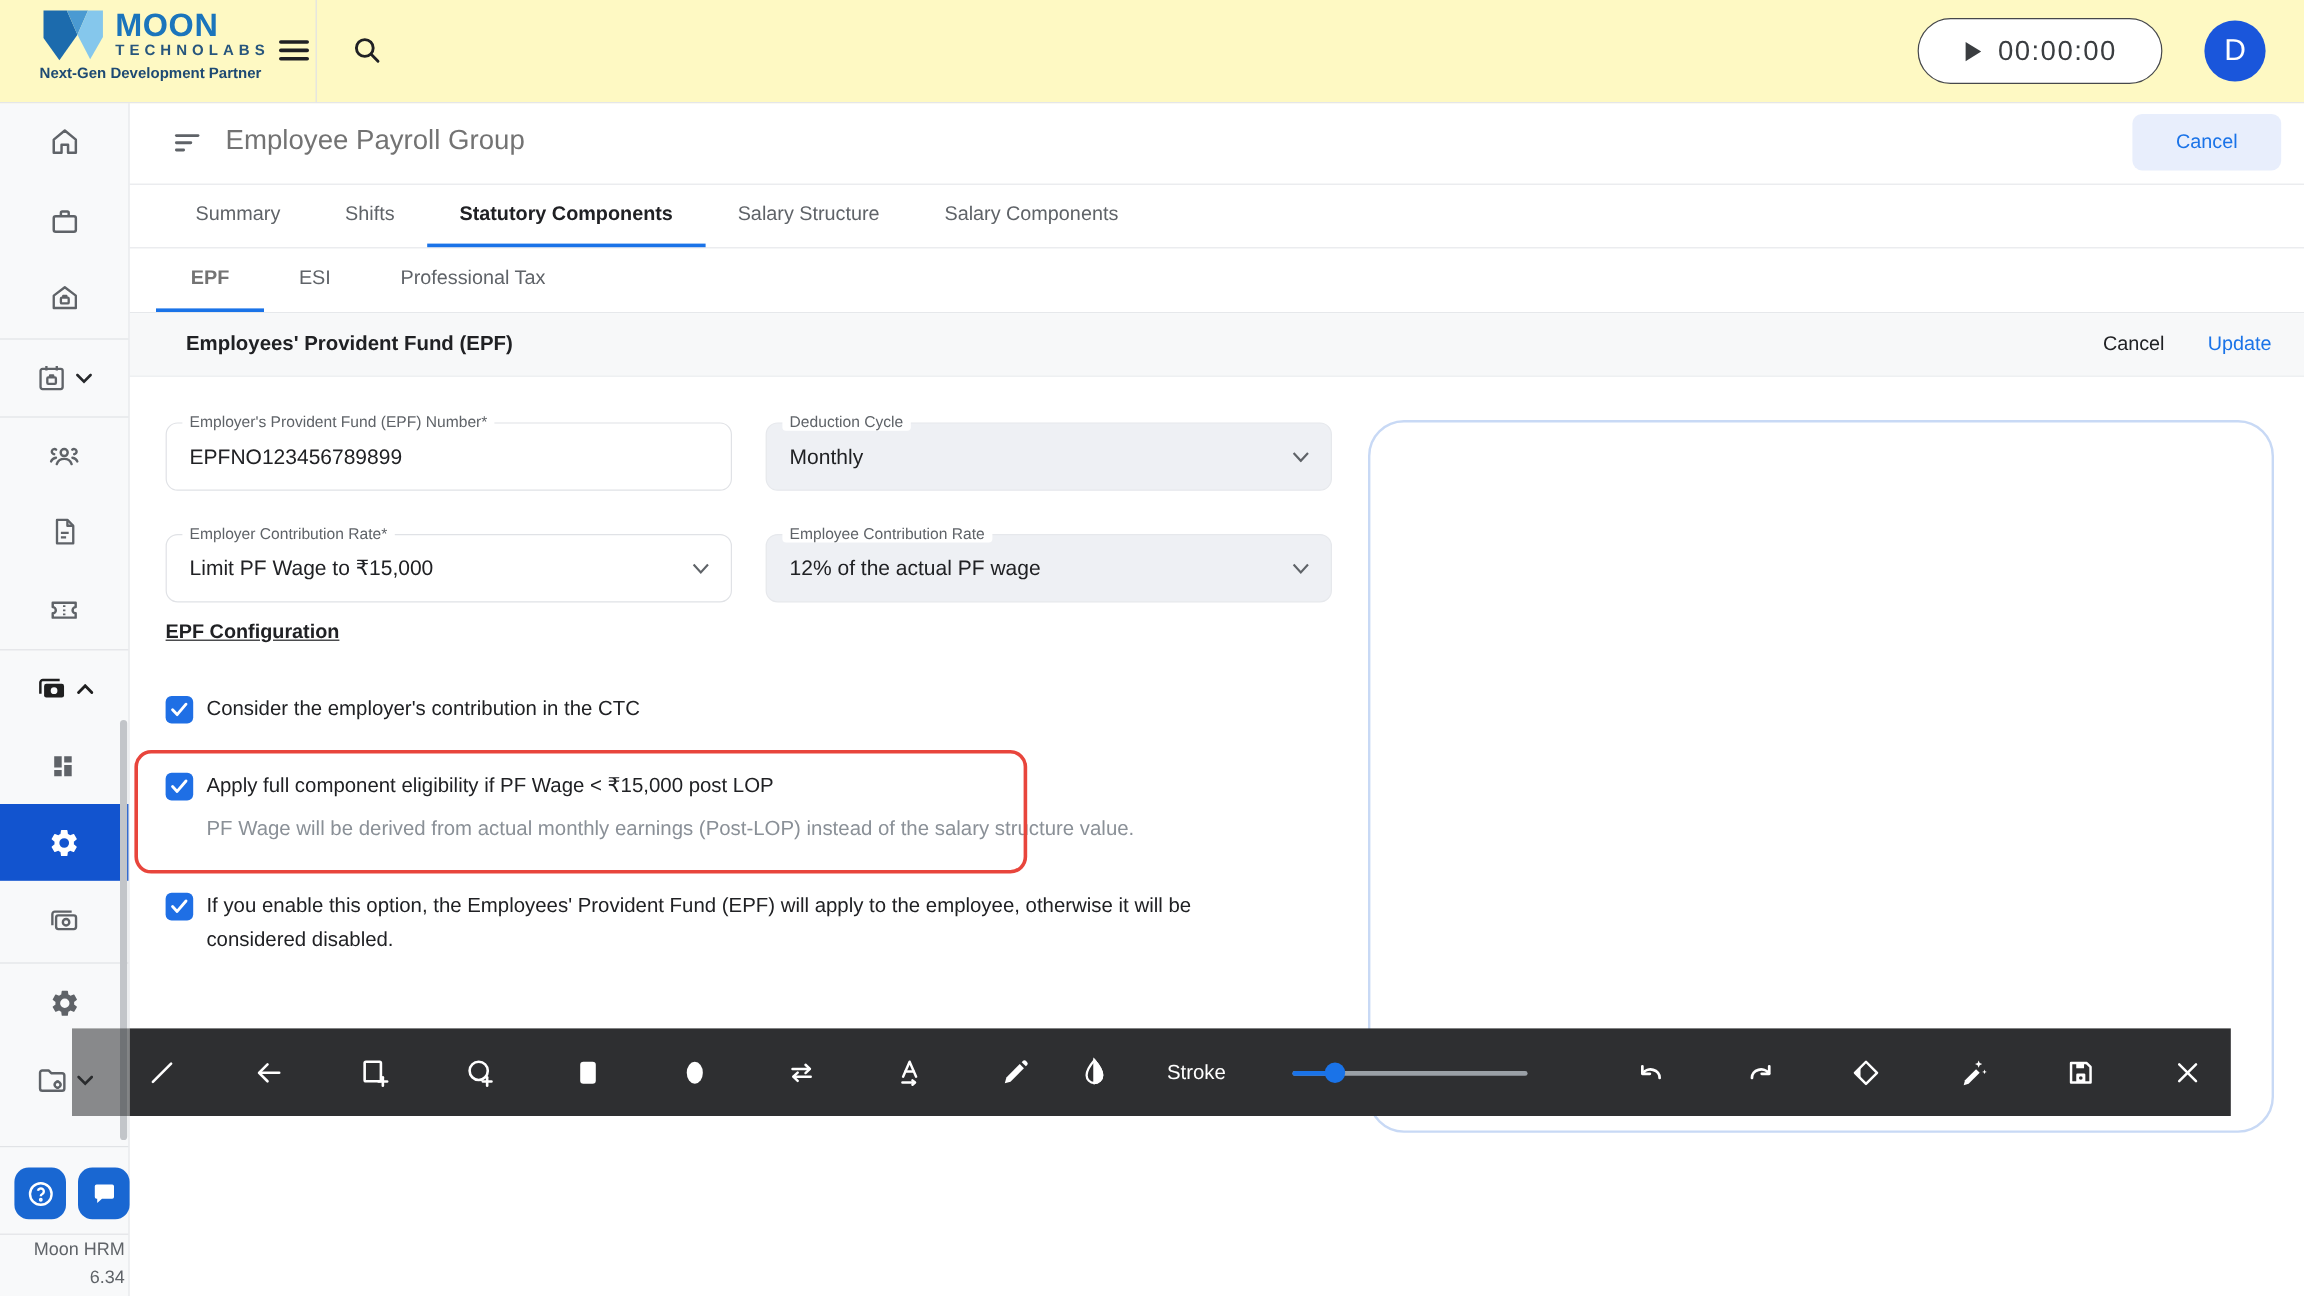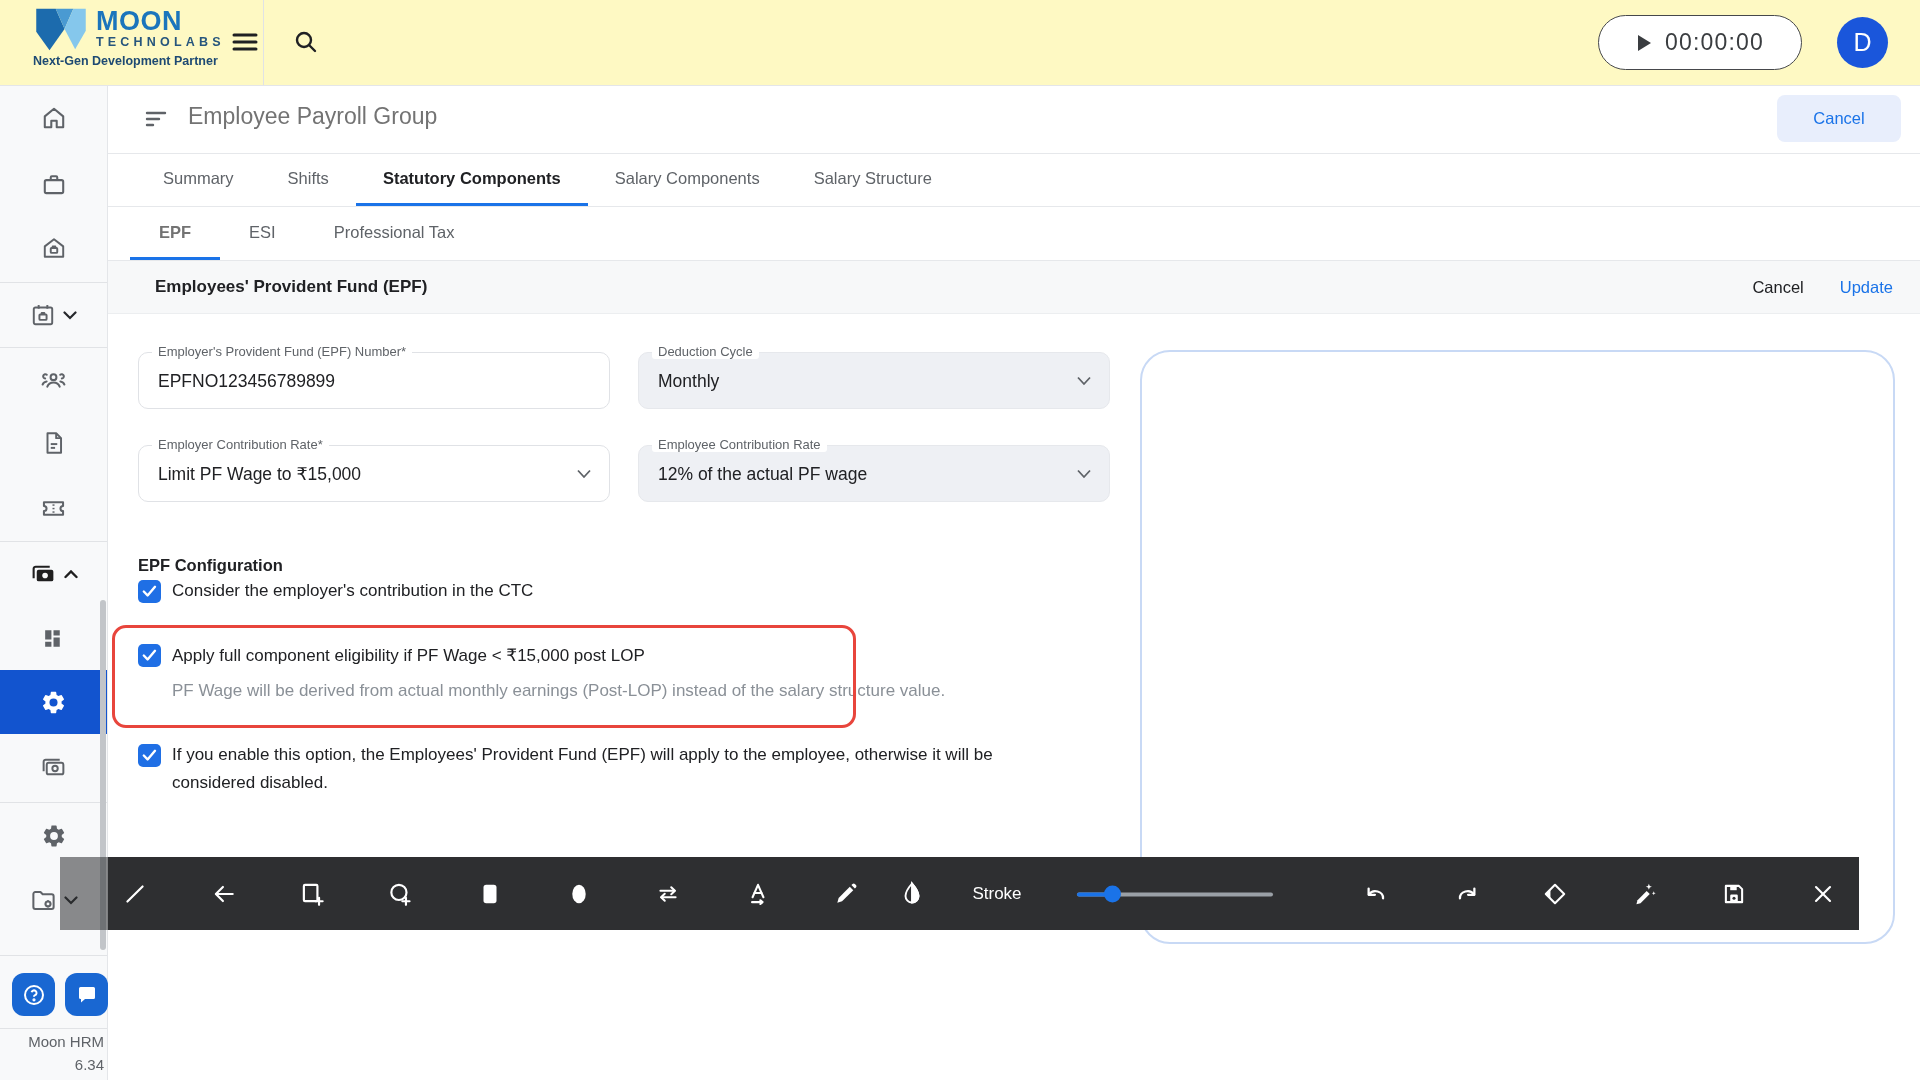--- a/index.html
+++ b/index.html
@@ -82,21 +82,21 @@
   
   .field { position:absolute; width:472px; height:57px; border-radius:10px; }
   .field.outlined { background:#fff; border:1.5px solid #e0e2e6; }
   .field.filled { background:#eef0f4; border:1px solid #e6e8ec; }
   .flabel { position:absolute; top:-9px; left:13px; background:#fff; padding:0 6px;
     font-size:13px; color:#5f6368; border-radius:3px; white-space:nowrap; }
   .fvalue { position:absolute; left:19px; top:50%; transform:translateY(-50%);
     font-size:17.5px; color:#202124; white-space:nowrap; }
   .fchevron { position:absolute; right:18px; top:50%; transform:translateY(-50%); color:#5f6368; }
 
-  .config-heading { position:absolute; left:30px; top:470px; font-size:16.5px; font-weight:600; color:#202124; }
+  .config-heading { position:absolute; left:30px; top:432px; font-size:16.5px; font-weight:600; color:#202124;text-decoration:underline; }
   .checkbox { position:absolute; width:23px; height:23px; background:#1f6fe5; border-radius:5px;
     display:flex; align-items:center; justify-content:center; cursor:pointer; }
   .cb-label { position:absolute; font-size:17px; color:#202124; }
   .cb-note { position:absolute; left:64px; font-size:17px; color:#8a9097; }
   .annotation-red { position:absolute; left:4px; top:539px; width:744px; height:103px;
     border:3.5px solid #e8453c; border-radius:14px; z-index:5; pointer-events:none; }
   .cb3-text { position:absolute; left:64px; top:655px; width:905px; font-size:17px;
     color:#202124; line-height:28px; }
 
   
@@ -302,22 +302,22 @@
       </svg>
     </span>
     <span class="page-title">Employee Payroll Group</span>
     <button class="cancel-top-btn">Cancel</button>
   </div>
 
   <div class="tabs-row">
     <div class="tab">Summary</div>
     <div class="tab">Shifts</div>
     <div class="tab active">Statutory Components</div>
+    <div class="tab">Salary Structure</div>
     <div class="tab">Salary Components</div>
-    <div class="tab">Salary Structure</div>
   </div>
 
   <div class="subtabs-row">
     <div class="subtab active">EPF</div>
     <div class="subtab">ESI</div>
     <div class="subtab">Professional Tax</div>
   </div>
 
   <div class="band">
     <span class="band-title">Employees' Provident Fund (EPF)</span>

